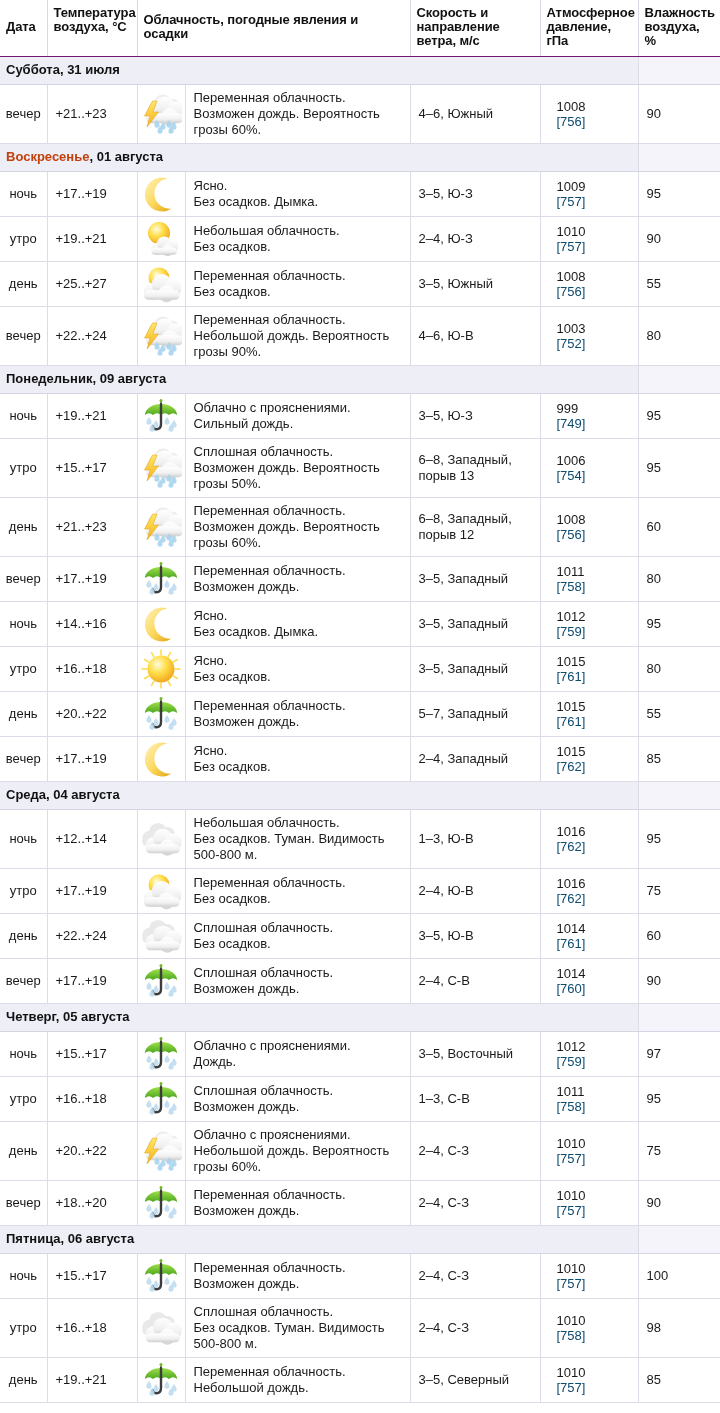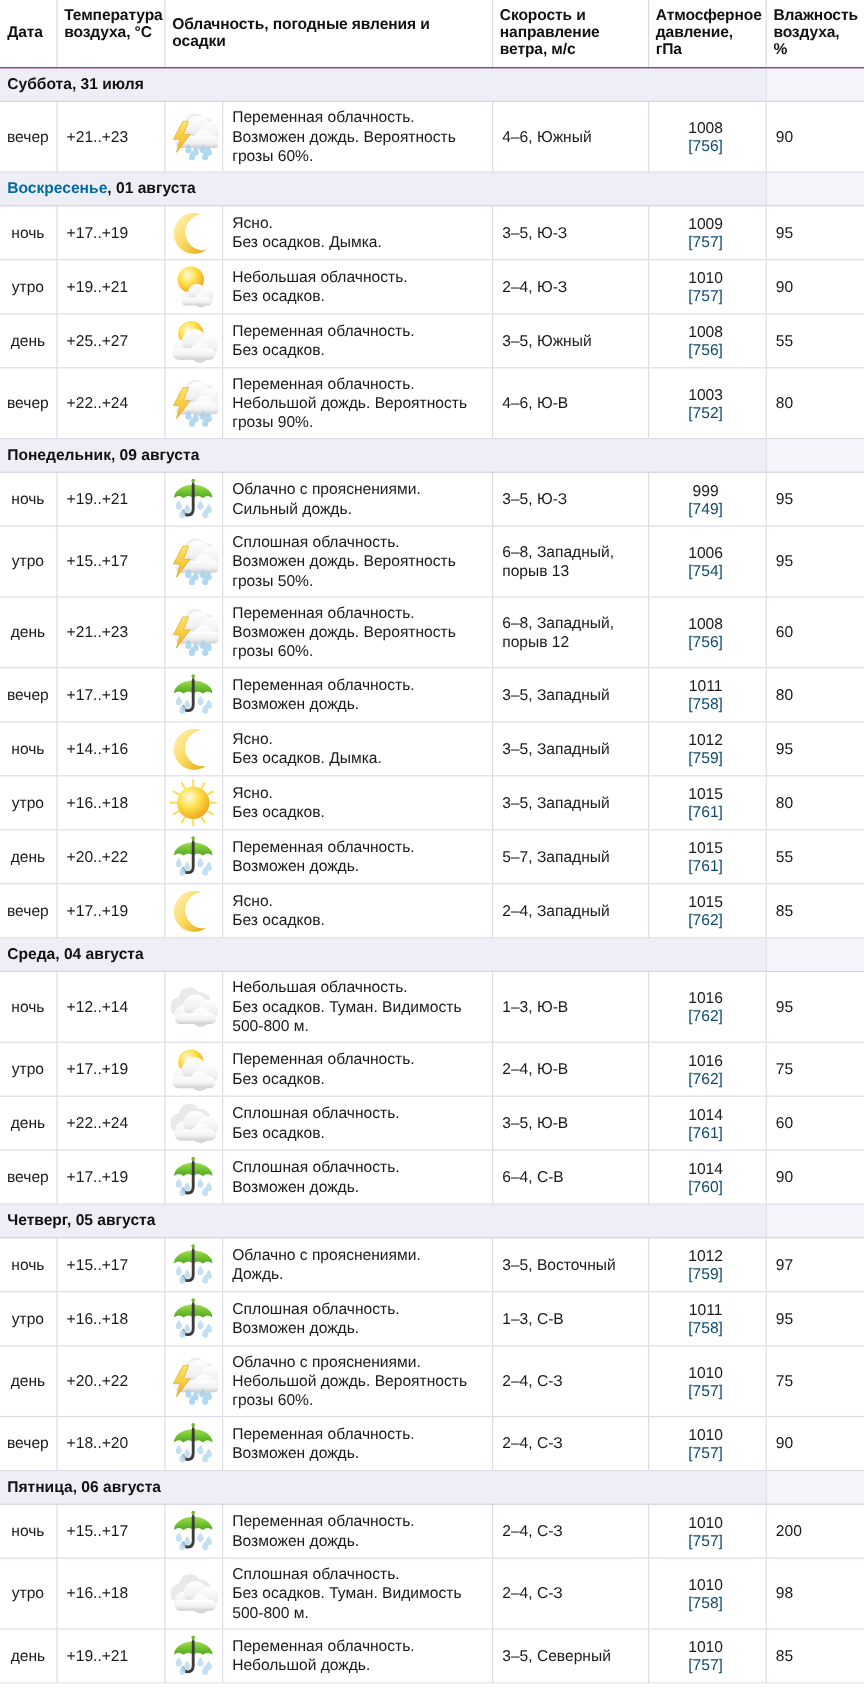--- a/index.html
+++ b/index.html
@@ -49,39 +49,39 @@
     padding:5px 6px 6px 6px;
     font-weight:bold;
     font-size:13px;
     color:#111;
     height:15px;
   }
   tr.dayhead td.empty{
     background:#f4f4fa;
     border-left:1px solid #dcdce8;
   }
-  .dow-holiday{color:#0369a1;}
+  .dow-holiday{color:#c2410c;}
 
   
   tbody td{
     border-right:1px solid #dcdce6;
     border-bottom:1px solid #dcdce6;
     vertical-align:middle;
     padding:5px 6px;
     font-size:13px;
     line-height:16px;
     background:#fff;
   }
   td.c-hum-cell{border-right:none;}
   td.date-cell{text-align:center;padding:5px 3px;white-space:nowrap;}
   td.temp-cell{padding-left:8px;white-space:nowrap;}
   td.icon-cell{padding:2px 0;text-align:center;border-right:none;}
   td.desc-cell{padding-left:8px;border-left:1px solid #dcdce6;}
   td.wind-cell{padding-left:8px;}
-  td.press-cell{padding-left:4px;line-height:15px;text-align:center;}
+  td.press-cell{padding-left:16px;line-height:15px;}
   td.hum-cell{padding-left:8px;}
   .press-mm{color:#0c4a6e;}
 
   
   .ico{
     position:relative;
     display:inline-block;
     width:42px;height:40px;
     vertical-align:middle;
   }
@@ -1002,21 +1002,21 @@
               <path d="M 16 24 q 2.6 3.3 2.6 5.1 a 2.6 2.6 0 0 1 -5.2 0 q 0 -1.8 2.6 -5.1 z" fill="#bcdcf0" opacity="0.9"></path>
               <path d="M 27 21 q 2.6 3.3 2.6 5.1 a 2.6 2.6 0 0 1 -5.2 0 q 0 -1.8 2.6 -5.1 z" fill="#bcdcf0" opacity="0.9"></path>
               <path d="M 34 24 q 2.6 3.3 2.6 5.1 a 2.6 2.6 0 0 1 -5.2 0 q 0 -1.8 2.6 -5.1 z" fill="#bcdcf0" opacity="0.9"></path>
               <path d="M 12 28 q 2.6 3.3 2.6 5.1 a 2.6 2.6 0 0 1 -5.2 0 q 0 -1.8 2.6 -5.1 z" fill="#bcdcf0" opacity="0.9"></path>
               <path d="M 31 28 q 2.6 3.3 2.6 5.1 a 2.6 2.6 0 0 1 -5.2 0 q 0 -1.8 2.6 -5.1 z" fill="#bcdcf0" opacity="0.9"></path>
             </svg></span></td>
         <td class="desc-cell">
           <div>Сплошная облачность.</div>
           <div>Возможен дождь.</div>
         </td>
-        <td class="wind-cell">6–4, С-В</td>
+        <td class="wind-cell">2–4, С-В</td>
         <td class="press-cell">
           <div>1014</div>
           <div class="press-mm">[760]</div>
         </td>
         <td class="hum-cell c-hum-cell">90</td>
       </tr>
       <tr class="dayhead">
         <td colspan="6"><span class="">Четверг</span><span>, 05 августа</span></td>
         <td class="empty"></td>
       </tr>
@@ -1281,21 +1281,21 @@
             </svg></span></td>
         <td class="desc-cell">
           <div>Переменная облачность.</div>
           <div>Возможен дождь.</div>
         </td>
         <td class="wind-cell">2–4, С-З</td>
         <td class="press-cell">
           <div>1010</div>
           <div class="press-mm">[757]</div>
         </td>
-        <td class="hum-cell c-hum-cell">200</td>
+        <td class="hum-cell c-hum-cell">100</td>
       </tr>
       <tr>
         <td class="date-cell">утро</td>
         <td class="temp-cell">+16..+18</td>
         <td class="icon-cell"><span class="ico"><svg viewBox="0 0 42 40" xmlns="http://www.w3.org/2000/svg">
               <defs>
                 <radialGradient id="gSun" cx="38%" cy="33%" r="72%">
                   <stop offset="0%" stop-color="#fffbe0"></stop>
                   <stop offset="45%" stop-color="#ffdf4a"></stop>
                   <stop offset="100%" stop-color="#f0a21a"></stop>

